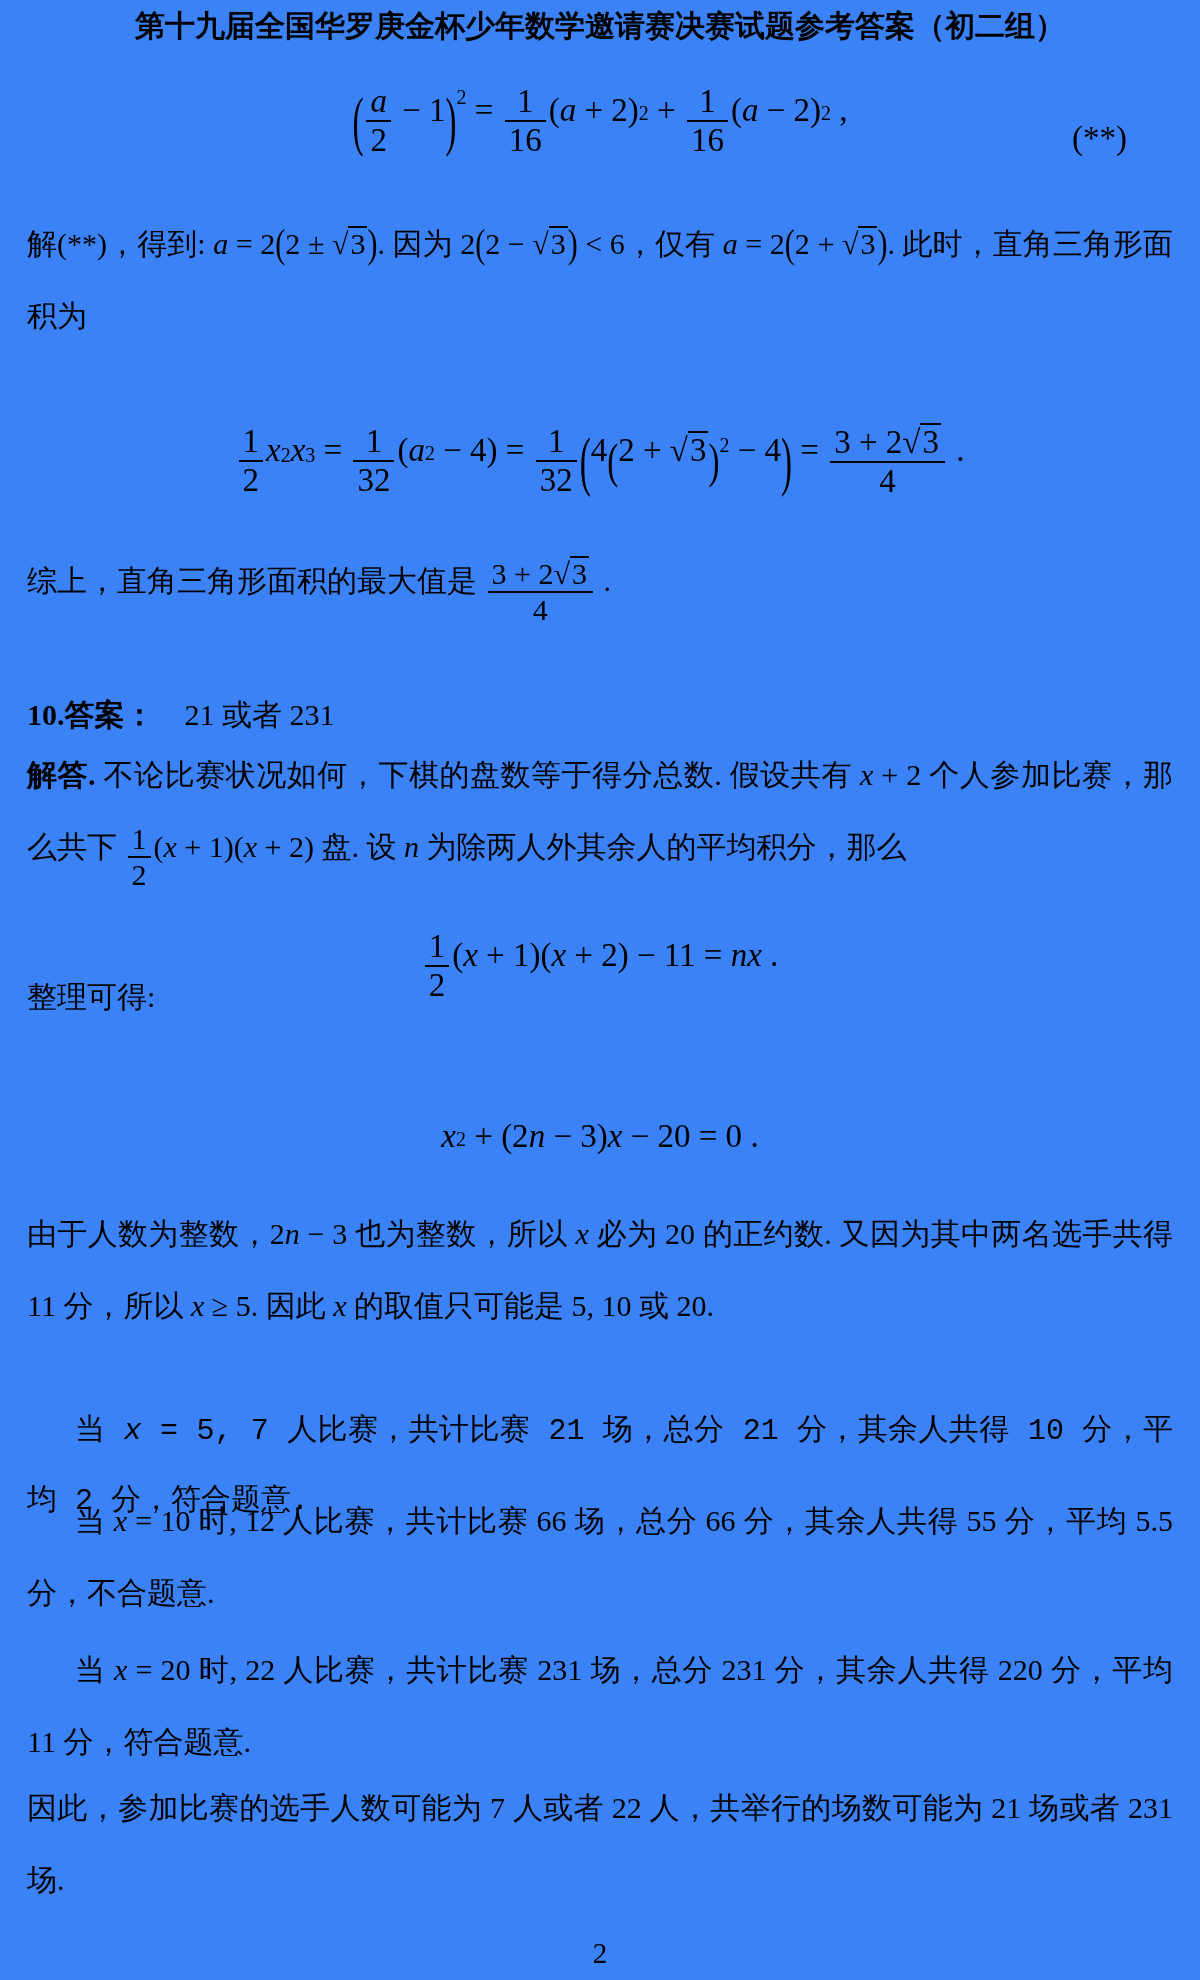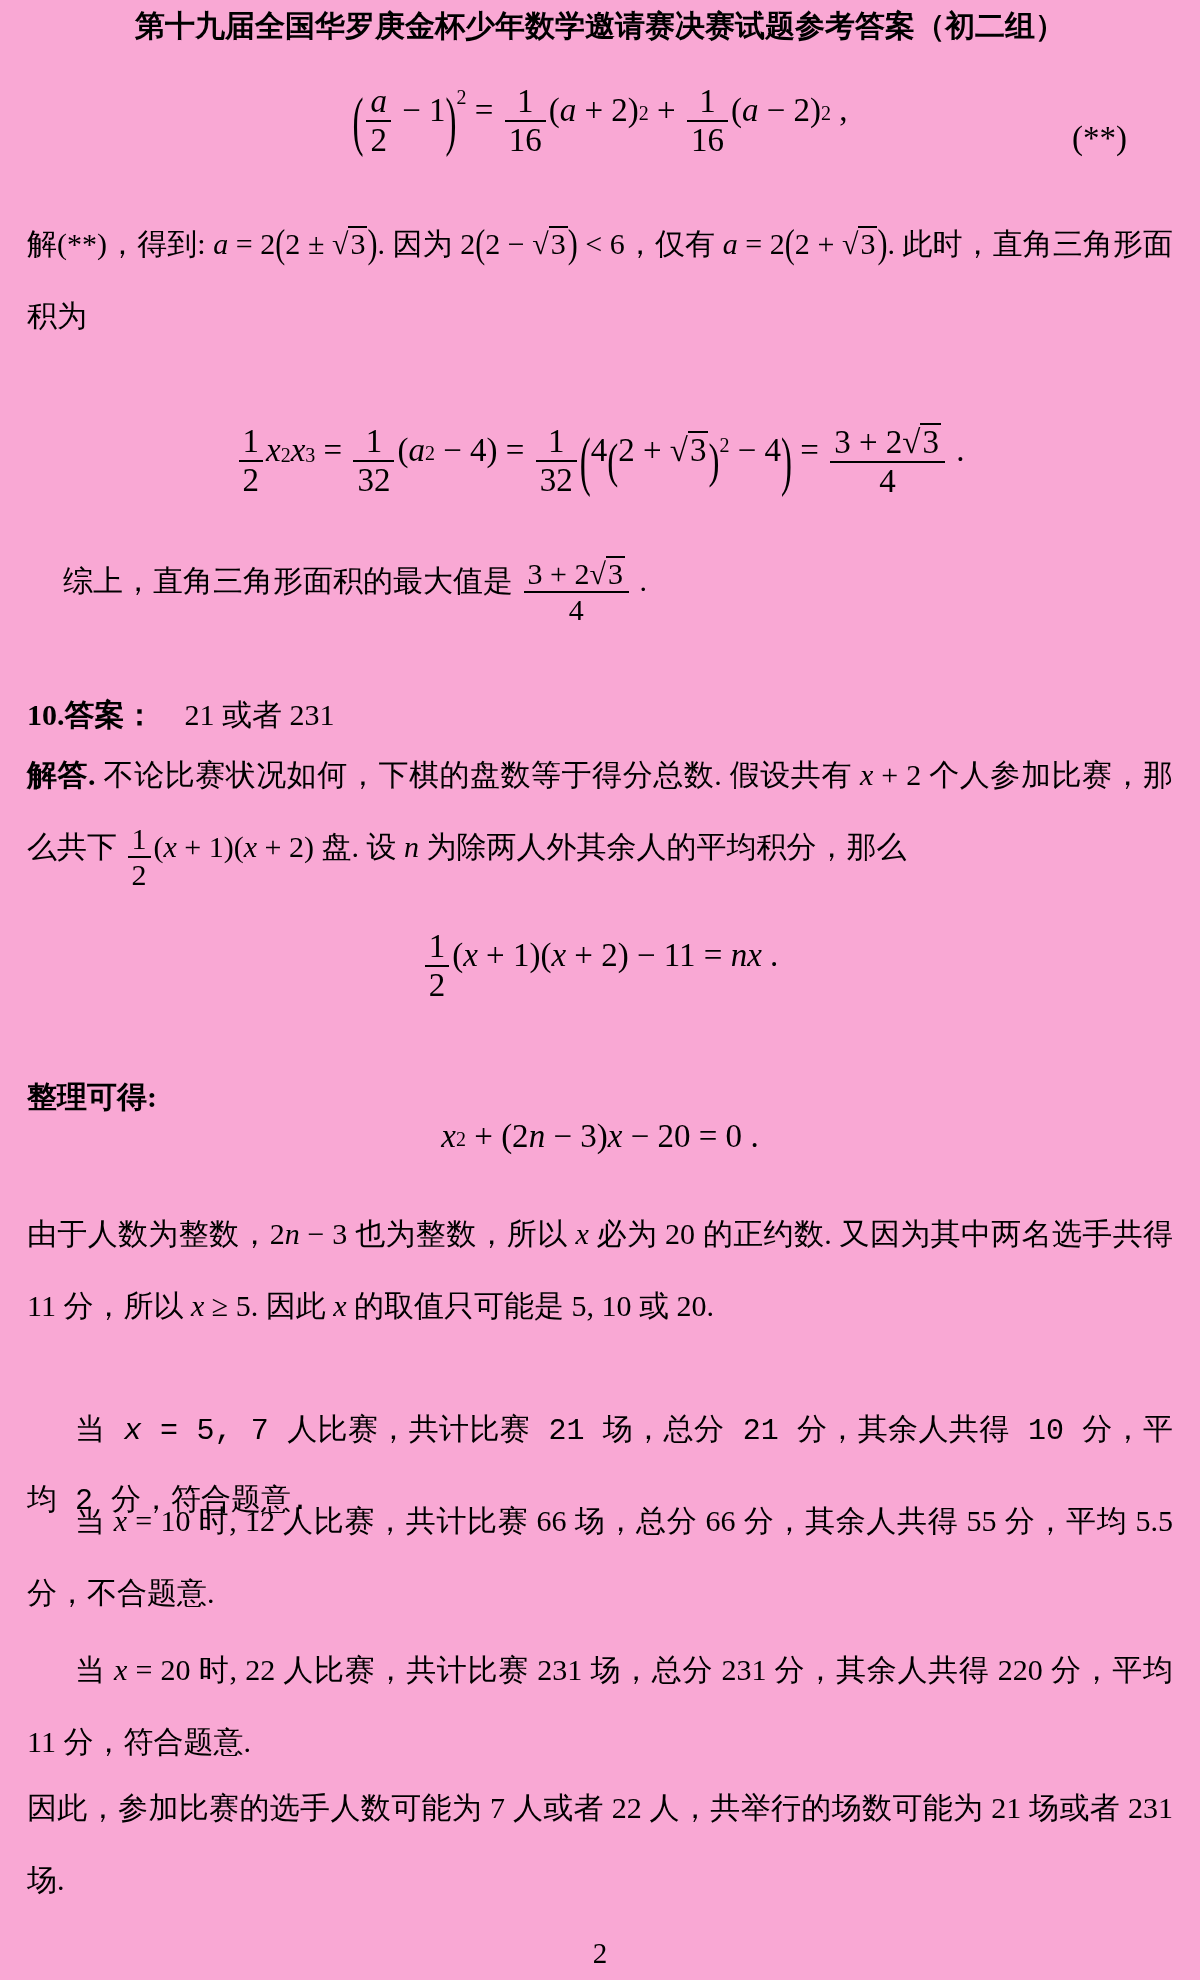--- a/index.html
+++ b/index.html
@@ -1,32 +1,32 @@
 <!DOCTYPE html>
 <html><head>
 <meta charset="utf-8">
 <style>
   html,body{margin:0;padding:0;background:#888;}
   .page{
     position:relative;
     width:1200px;height:1980px;
     margin:0 auto;
-    background:#f9a8d4;
+    background:#3b82f6;
     color:#000000;
     font-family:"Liberation Serif","DejaVu Serif",serif;
     overflow:hidden;
   }
   .title{
     position:absolute;top:8px;left:27px;right:27px;
     text-align:center;font-weight:bold;font-size:30px;line-height:36px;
   }
   
   .para{position:absolute;left:27px;right:27px;font-size:0;line-height:62px;text-align:justify;}
   .para span{font-size:30px;}
-  .para-tall{line-height:92px;margin-left:36px;}
+  .para-tall{line-height:92px;}
   .indent{text-indent:48px;}
   .bold{font-weight:bold;}
   .mi{font-style:italic;}
   .formula{position:absolute;left:27px;right:27px;font-size:0;line-height:90px;text-align:center;}
   .formula span{font-size:33px;}
   .formula .sup{font-size:20px;vertical-align:super;}
   .formula .sub{font-size:20px;vertical-align:sub;}
   .formula .supHi{font-size:20px;vertical-align:super;position:relative;top:-16px;}
   .formula .supM{font-size:20px;vertical-align:super;position:relative;top:-8px;}
   .frac{display:inline-block;text-align:center;vertical-align:middle;margin:0 3px;}
@@ -74,21 +74,21 @@
   </div>
 
   <div class="para" style="top:744px;">
     <span class="bold">解答.</span><span> 不论比赛状况如何，下棋的盘数等于得分总数. 假设共有 </span><span class="mi">x</span><span> + 2 个人参加比赛，那么共下 </span><span class="frac"><span class="num">1</span><span class="den">2</span></span><span>(</span><span class="mi">x</span><span> + 1)(</span><span class="mi">x</span><span> + 2)</span><span> 盘. 设 </span><span class="mi">n</span><span> 为除两人外其余人的平均积分，那么</span>
   </div>
 
   <div class="formula" style="top:910px;">
     <span class="frac"><span class="num">1</span><span class="den">2</span></span><span>(</span><span class="mi">x</span><span> + 1)(</span><span class="mi">x</span><span> + 2) − 11 = </span><span class="mi">n</span><span class="mi">x</span><span> .</span>
   </div>
 
-  <div class="para" style="top:1066px;font-weight:bold;">
+  <div class="para" style="top:966px;">
     <span>整理可得:</span>
   </div>
 
   <div class="formula" style="top:1091px;">
     <span class="mi">x</span><span class="sup">2</span><span> + (2</span><span class="mi">n</span><span> − 3)</span><span class="mi">x</span><span> − 20 = 0</span><span> .</span>
   </div>
 
   <div class="para" style="top:1203px;">
     <span>由于人数为整数，2</span><span class="mi">n</span><span> − 3 也为整数，所以 </span><span class="mi">x</span><span> 必为 20 的正约数. 又因为其中两名选手共得 11 分，所以 </span><span class="mi">x</span><span> ≥ 5. 因此 </span><span class="mi">x</span><span> 的取值只可能是 5, 10 或 20.</span>
   </div>

